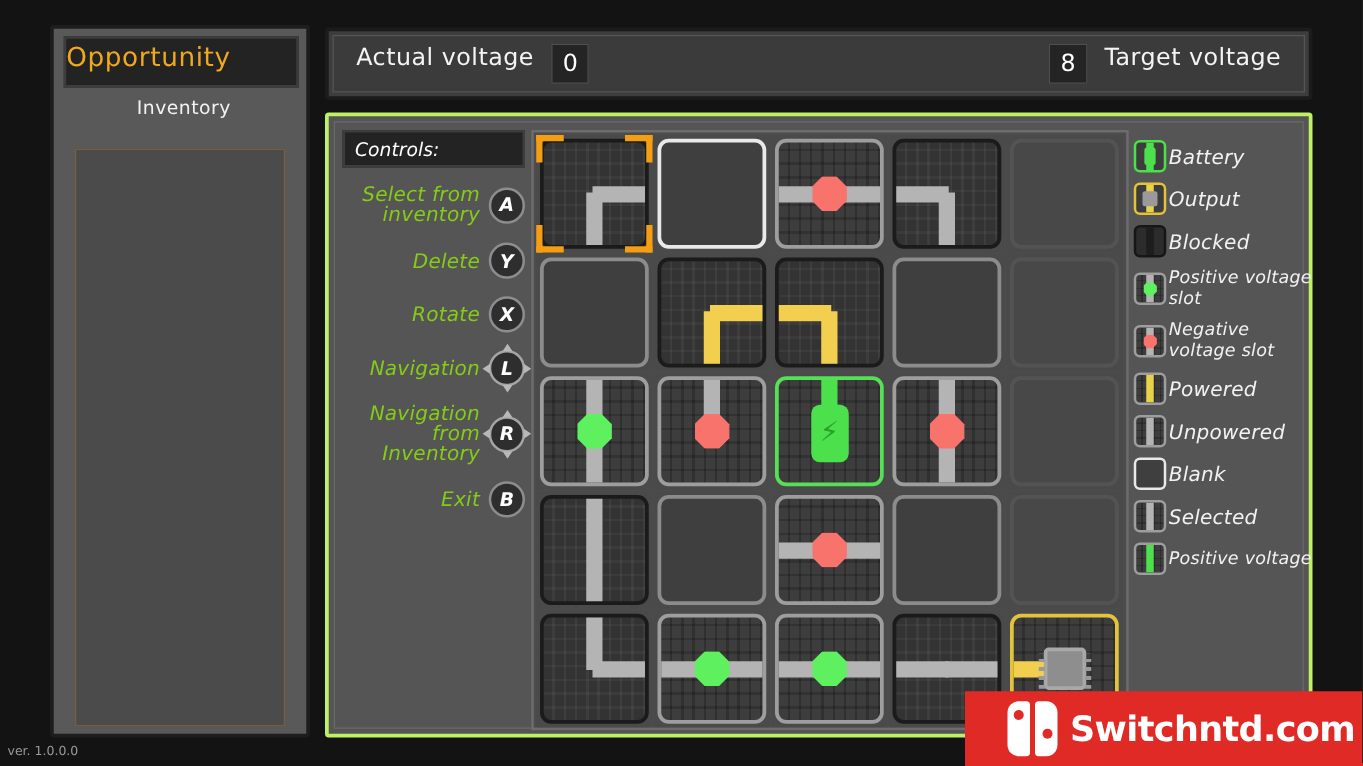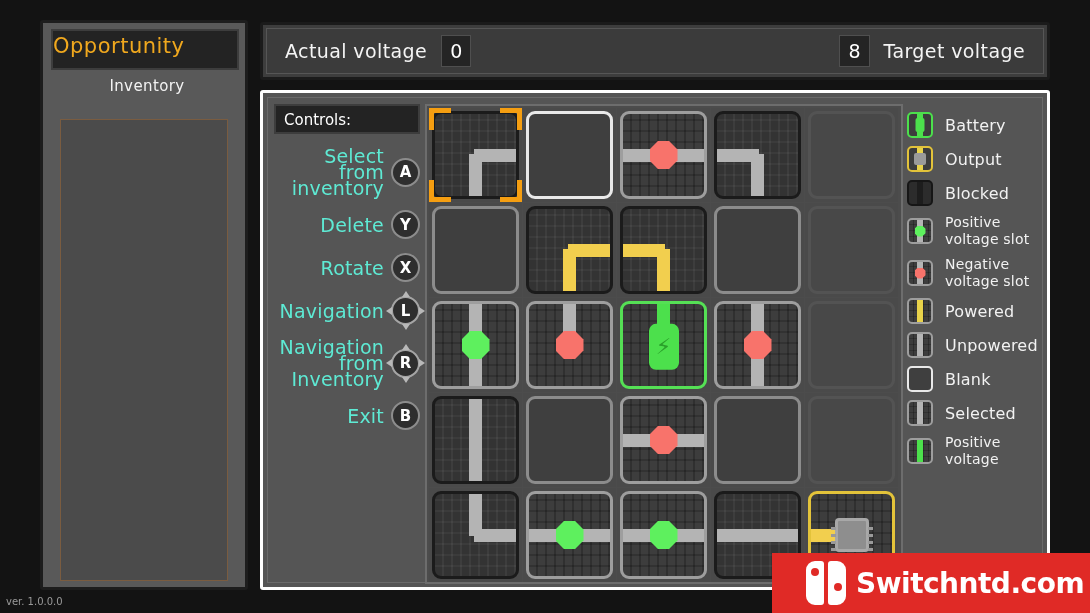--- a/index.html
+++ b/index.html
@@ -39,48 +39,48 @@
   #volt-bar {
     left: 260px; top: 22px; width: 790px; height: 58px;
     background: #3d3d3d; border: 3px solid #1b1b1b;
   }
   #volt-inner {
     position: absolute; inset: 3px;
     border: 1px solid #565656; background: #3b3b3b;
     display: flex; align-items: center; justify-content: space-between;
     padding: 0 18px;
   }
-  .volt-group { display: flex; align-items: center; gap: 14px; }
+  .volt-group { display: flex; align-items: flex-start; gap: 14px; }
   .volt-label { color: #f4f4f4; font-size: 19px; letter-spacing: .4px; white-space: nowrap; }
   .volt-value {
     min-width: 30px; height: 32px; line-height: 30px; padding: 0 8px;
     background: #242424; border: 1px solid #4f4f4f;
     color: #fff; font-size: 19px; text-align: center;
   }
 
   
   #board-panel {
     left: 260px; top: 90px; width: 790px; height: 500px;
-    background: #555; border: 3px solid #ffffff;
+    background: #555; border: 3px solid #bef264; font-style: italic;
   }
   #board-inner { position: absolute; inset: 4px; border: 1px solid #6a6a6a; }
 
   
   #controls { position: absolute; left: 6px; top: 6px; width: 150px; height: 480px; }
   #controls-head {
     width: 146px; height: 30px; line-height: 28px; font-size: 15px;
     text-align: left; padding-left: 8px;
     background: #232323; border: 2px solid #3d3d3d; color: #fff;
   }
   .ctrl-row {
     display: flex; align-items: center; justify-content: flex-end;
     gap: 7px; margin-top: 14px; padding-right: 4px;
   }
   .ctrl-label {
-    color: #5eead4; font-size: 19px; text-align: right; line-height: 16px;
+    color: #84cc16; font-size: 16px; text-align: right; line-height: 16px;
     letter-spacing: .2px;
   }
   .btn-glyph {
     position: relative; flex: 0 0 auto;
     width: 29px; height: 29px; border-radius: 50%;
     background: #2e2e2e; border: 2px solid #8d8d8d;
     color: #fff; font-size: 15px; font-weight: bold;
     display: flex; align-items: center; justify-content: center;
   }
   .btn-glyph.dpad { border-color: #a5a5a5; }
@@ -176,21 +176,21 @@
   }
   .chip:before { left: -7px; }
   .chip:after { left: auto; right: -7px; }
 
   
   #legend { position: absolute; left: 637px; top: 6px; width: 146px; height: 480px; }
   #legend-head {
     width: 146px; height: 30px; line-height: 28px; font-size: 15px; text-align: center;
     background: #232323; border: 2px solid #3d3d3d; color: #fff;
   }
-  .leg-row { display: flex; align-items: center; gap: 12px; margin-top: 8px; padding-left: 2px; }
+  .leg-row { display: flex; align-items: center; gap: 2px; margin-top: 8px; padding-left: 2px; }
   .leg-label { color: #f2f2f2; font-size: 16px; line-height: 17px; letter-spacing: .2px; }
   .leg-label.sm { font-size: 14px; }
   .leg-ico {
     position: relative; flex: 0 0 auto; width: 26px; height: 26px;
     border-radius: 5px; background: #3d3d3d; border: 2px solid #9e9e9e;
     overflow: hidden;
   }
   .leg-ico.tex {
     background:
       repeating-linear-gradient(90deg, transparent 0 4px, rgba(0,0,0,.25) 4px 5px),

